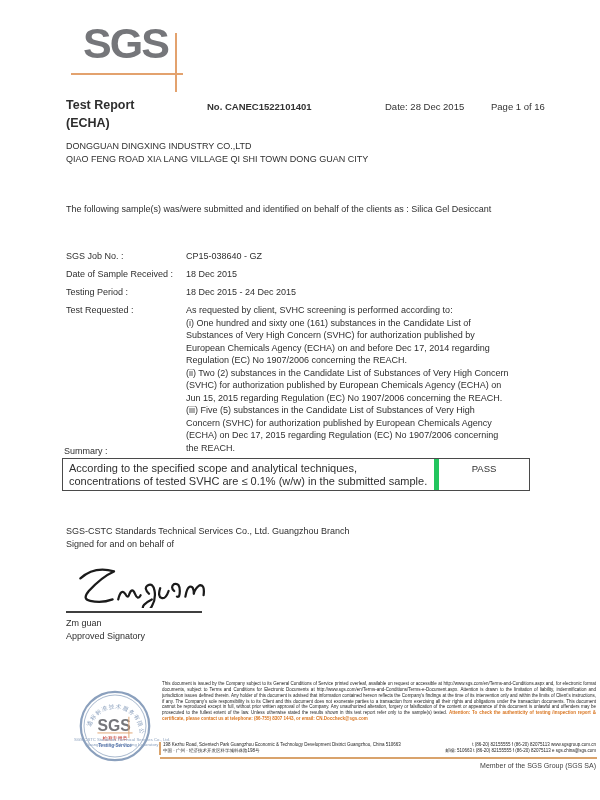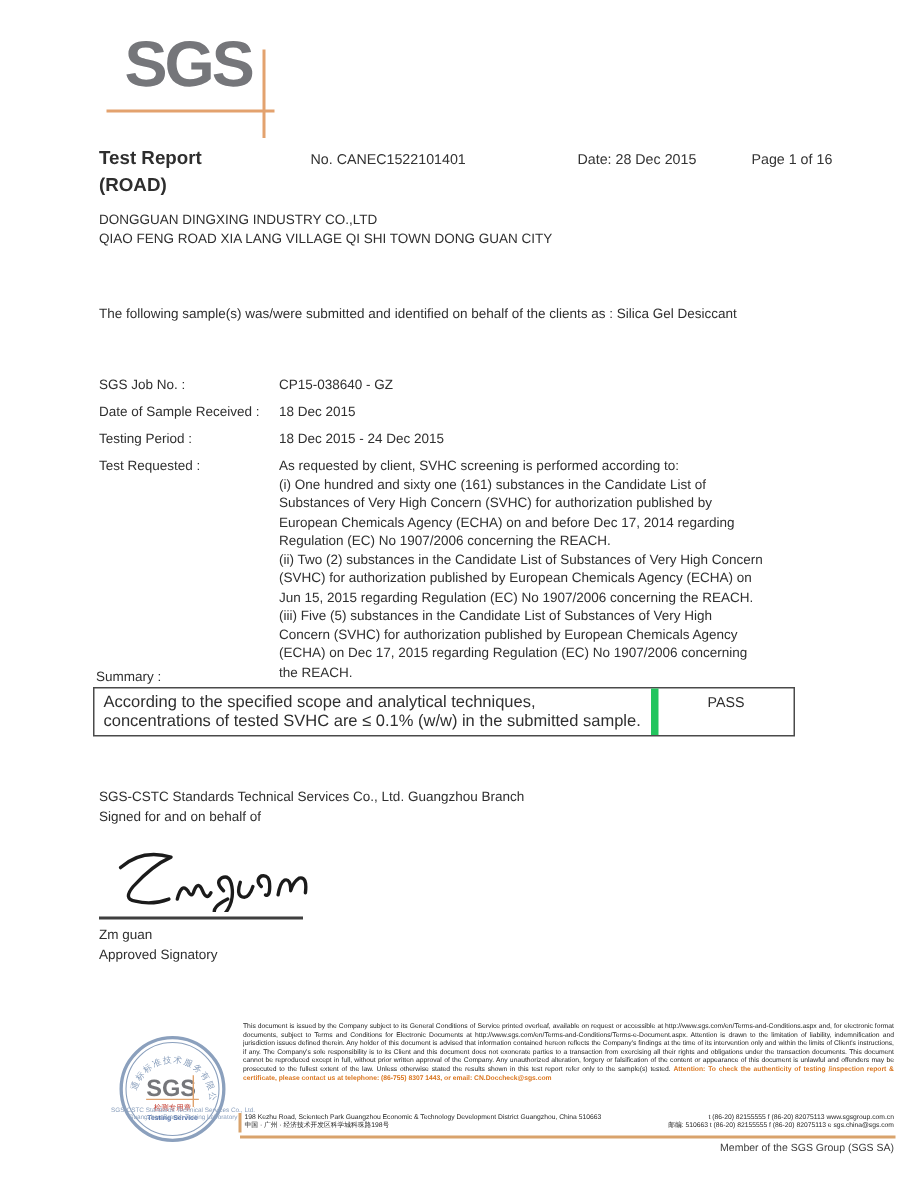--- a/index.html
+++ b/index.html
@@ -9,21 +9,21 @@
   }
   
   .logo-text{position:absolute;left:83px;top:22px;font-size:43px;font-weight:bold;
     color:#75767a;letter-spacing:-2px;line-height:1;}
   .logo-hline{position:absolute;left:71px;top:73px;width:112px;height:2px;background:#e3a26e;}
   .logo-vline{position:absolute;left:175px;top:33px;width:2px;height:59px;background:#e3a26e;}
   
   .title1{position:absolute;left:66px;top:98px;font-size:12.5px;font-weight:bold;color:#2e2e2e;}
   .title2{position:absolute;left:66px;top:116px;font-size:12.5px;font-weight:bold;color:#2e2e2e;}
   .hfield{position:absolute;top:101px;font-size:9.5px;color:#333;}
-  .f-no{left:207px;} .f-date{left:385px;} .f-page{left:481px;padding-left:20px;}
+  .f-no{left:207px;font-weight:bold;} .f-date{left:385px;} .f-page{left:471px;padding-left:20px;}
   
   .client{position:absolute;left:66px;top:140px;font-size:9px;line-height:13px;color:#2f2f2f;}
   
   .intro{position:absolute;left:66px;top:204px;width:474px;font-size:9px;color:#2f2f2f;}
   
   .inforows{position:absolute;left:66px;top:221px;width:474px;
     display:grid;grid-template-columns:120px 1fr;row-gap:5.5px;
     font-size:9px;line-height:12.5px;color:#2f2f2f;margin-top:29px;}
   .inforows .val{white-space:pre-line;}
   
@@ -58,21 +58,21 @@
 </head>
 <body>
 
 <div class="page">
 
   <div class="logo-text">SGS</div>
   <div class="logo-hline"></div>
   <div class="logo-vline"></div>
 
   <div class="title1">Test Report</div>
-  <div class="title2">(ROAD)</div>
+  <div class="title2">(ECHA)</div>
   <div class="hfield f-no">No. CANEC1522101401</div>
   <div class="hfield f-date">Date: 28 Dec 2015</div>
   <div class="hfield f-page">Page 1 of 16</div>
 
   <div class="client">
     <div>DONGGUAN DINGXING INDUSTRY CO.,LTD</div>
     <div>QIAO FENG ROAD XIA LANG VILLAGE QI SHI TOWN DONG GUAN CITY</div>
   </div>
 
   <div class="intro">The following sample(s) was/were submitted and identified on behalf of the clients as : Silica Gel Desiccant</div>

